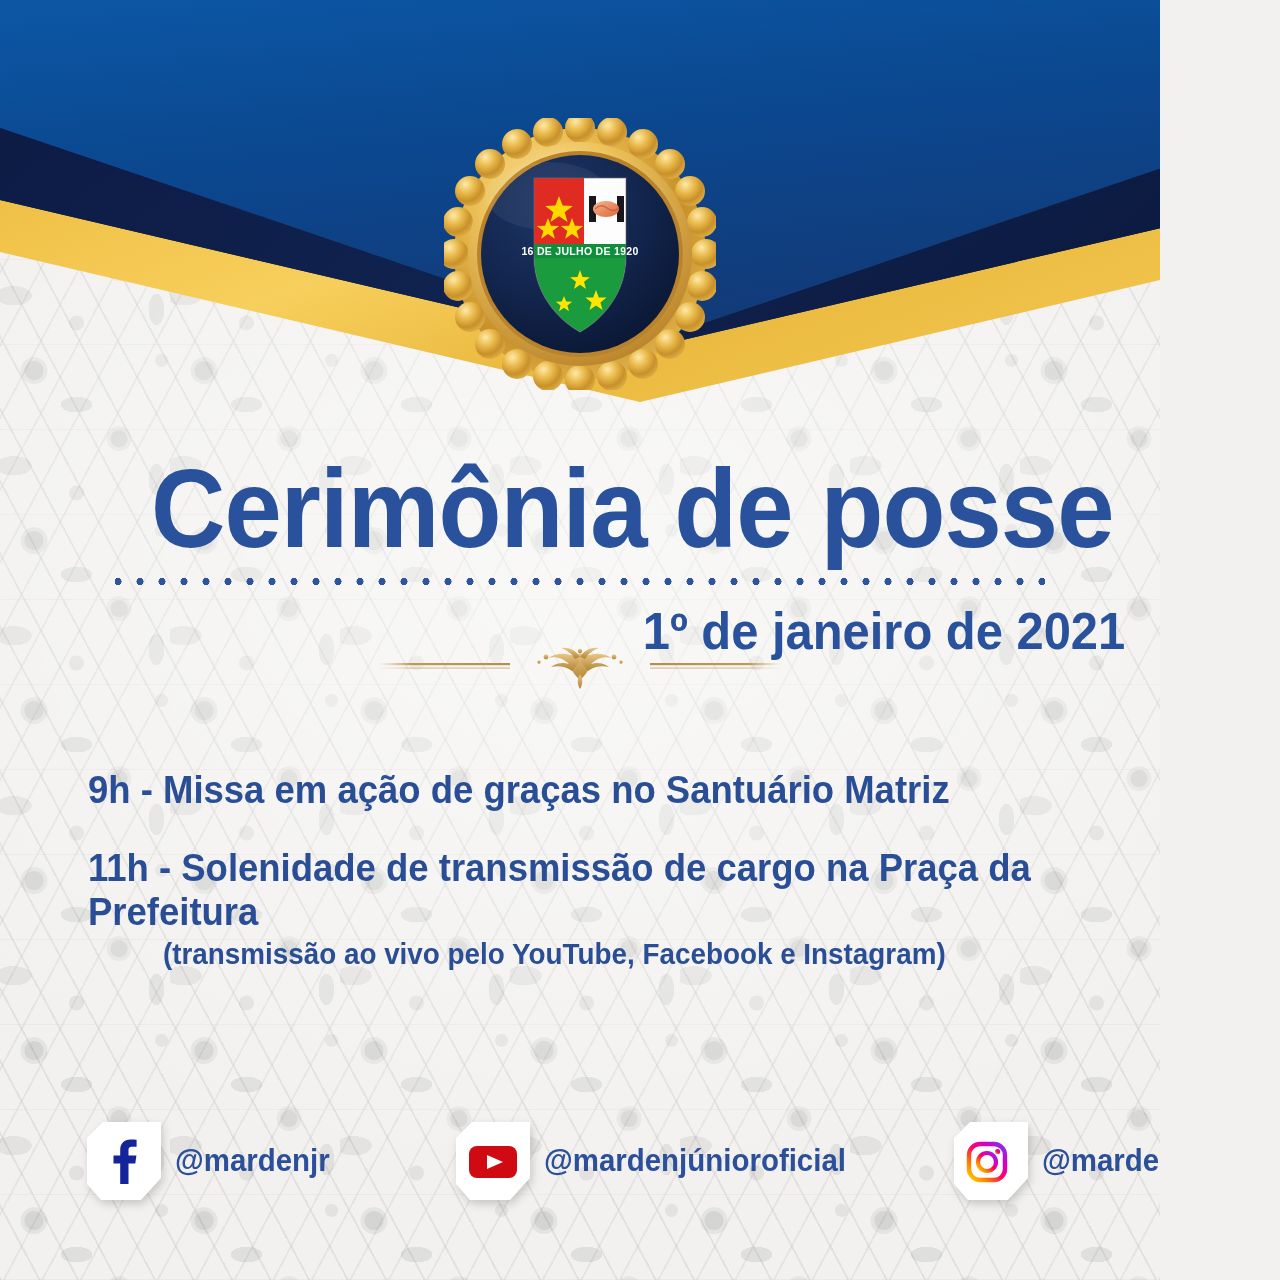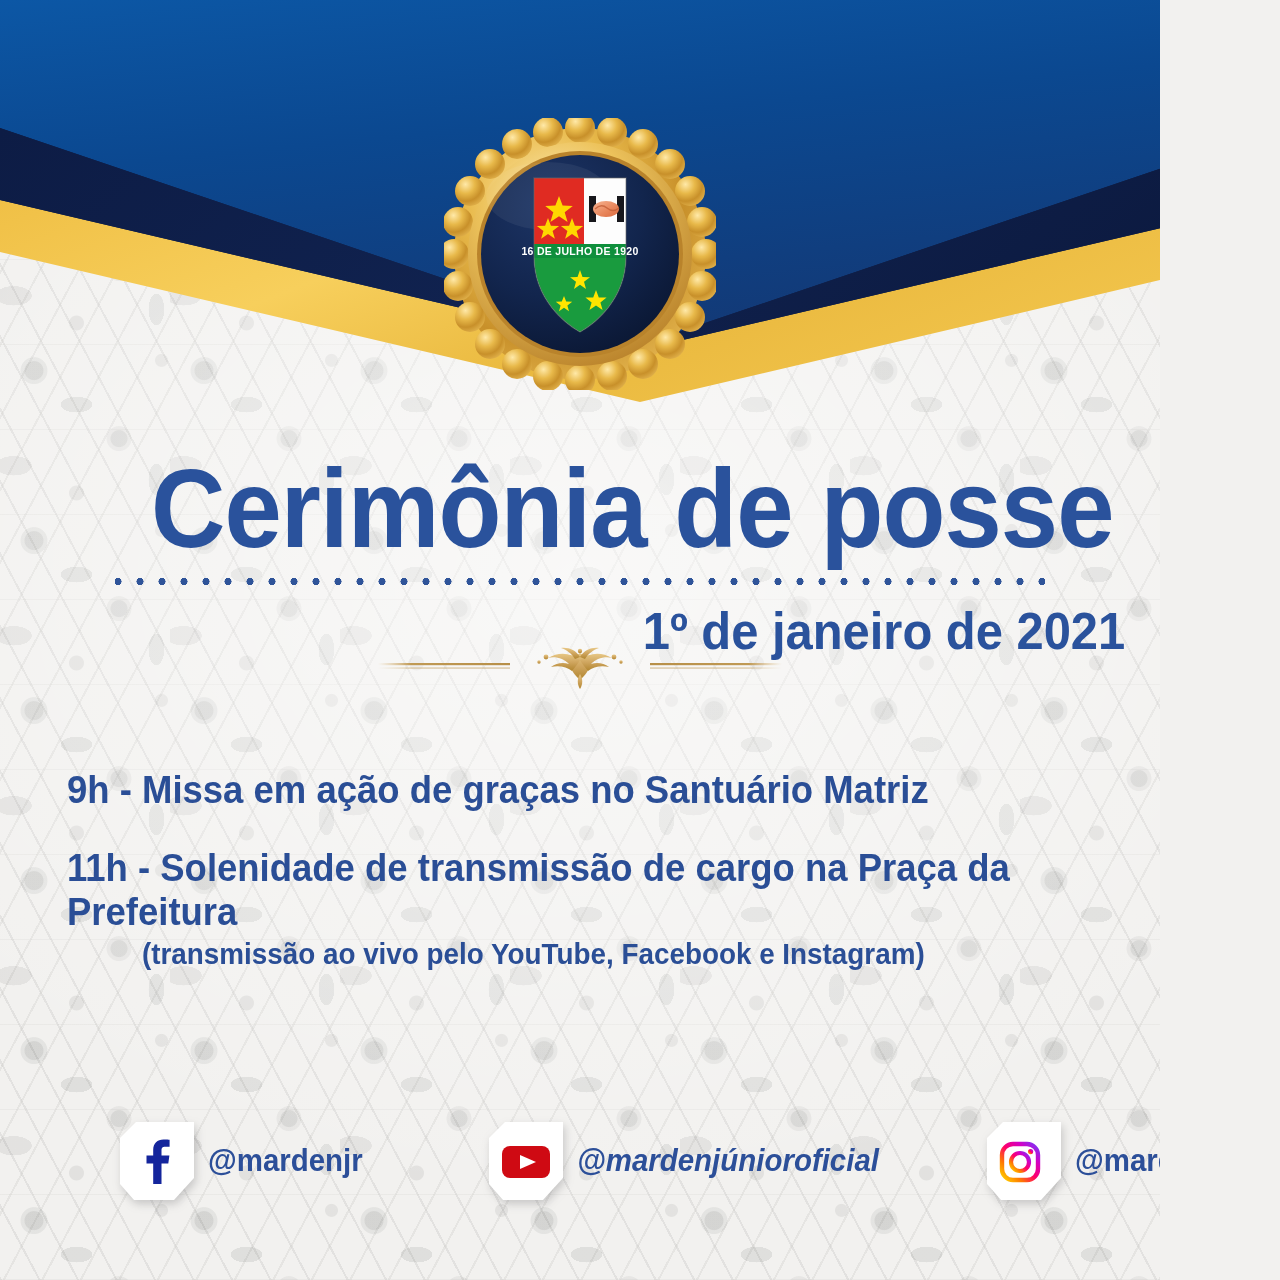--- a/index.html
+++ b/index.html
@@ -100,21 +100,21 @@
   .ornament{
     position:absolute;left:50%;top:643px;transform:translateX(-50%);
     width:420px;height:52px;
   }
   .ornament svg{display:block;width:420px;height:52px;}
 
   
   .schedule{
     position:absolute;left:0;right:0;top:768px;
     text-align:left;
-    padding-left:67px;padding-right:60px;
+    padding-left:88px;padding-right:60px;
   }
   .sched-item{margin:0 0 34px 0;}
   .sched-item:last-child{margin-bottom:0;}
   .sched-main{
     font-family:"Liberation Sans Narrow","Liberation Sans","DejaVu Sans Condensed",sans-serif;
     font-weight:700;
     font-size:38px;
     color:#2a4e96;
     line-height:1.16;
     transform:scaleX(.96);
@@ -135,27 +135,27 @@
     margin-top:4px;
     padding-left:78px;
     transform:scaleX(.96);
     transform-origin:left center;
   }
 
   
   .social{
     position:absolute;left:0;right:0;top:1122px;
     display:flex;align-items:center;
-    padding-left:120px;
+    padding-left:87px;
   }
   .social-item{
     display:flex;align-items:center;
   }
   .social-item.fb{margin-right:118px;}
-  .social-item.yt{margin-right:92px;font-style:italic;}
+  .social-item.yt{margin-right:92px;}
   .badge{
     position:relative;
     width:74px;height:78px;
     flex:0 0 auto;
     margin-right:14px;
     filter:drop-shadow(2px 4px 4px rgba(90,90,95,.28));
   }
   .badge svg{display:block;width:74px;height:78px;}
   .handle{
     font-family:"Liberation Sans Narrow","Liberation Sans","DejaVu Sans Condensed",sans-serif;

